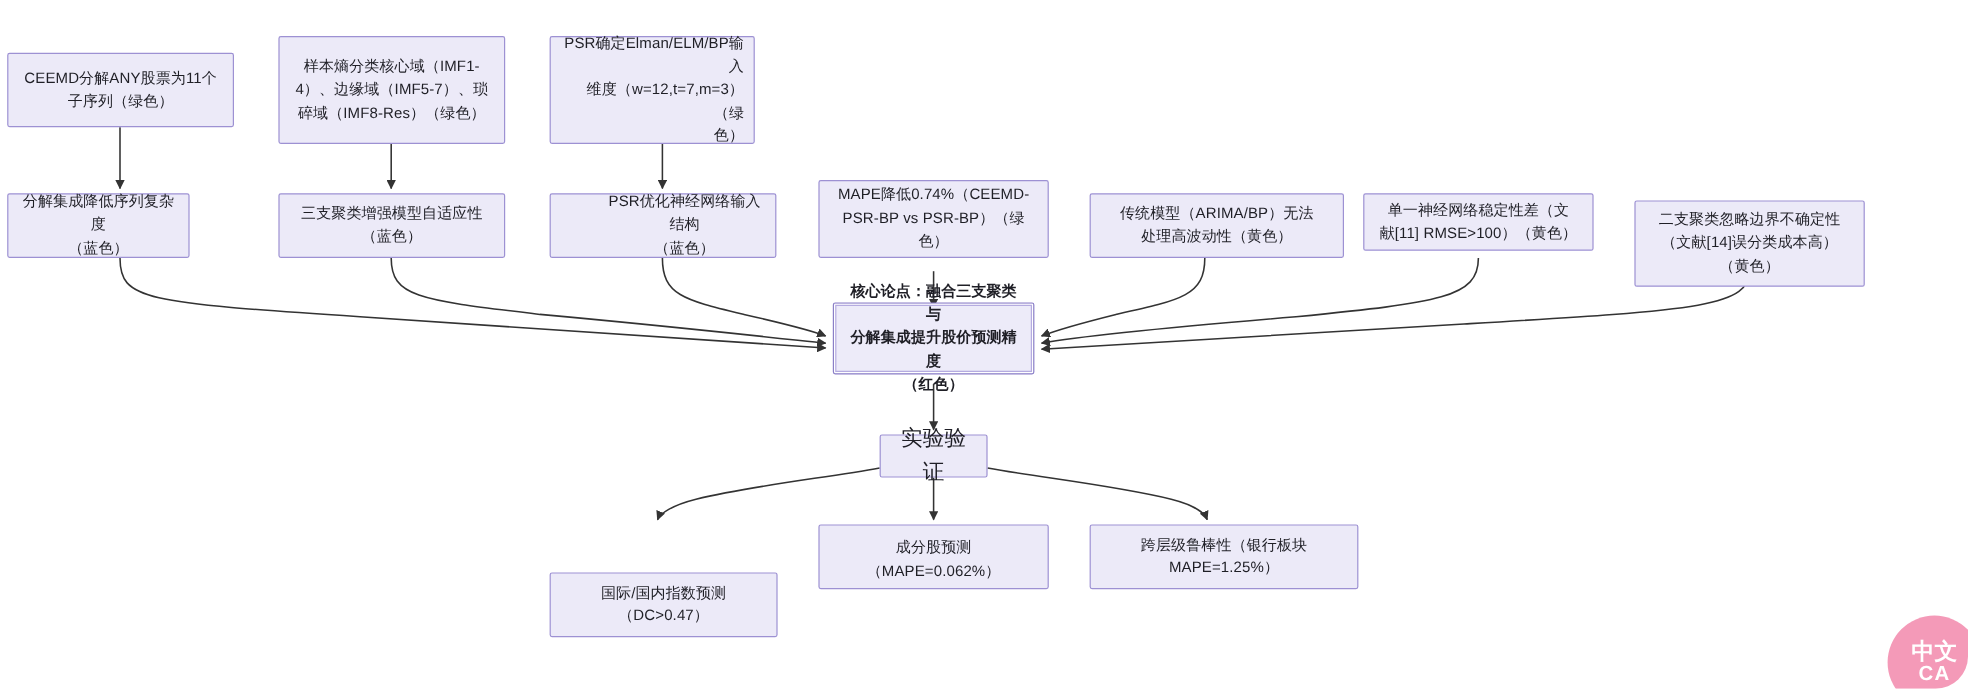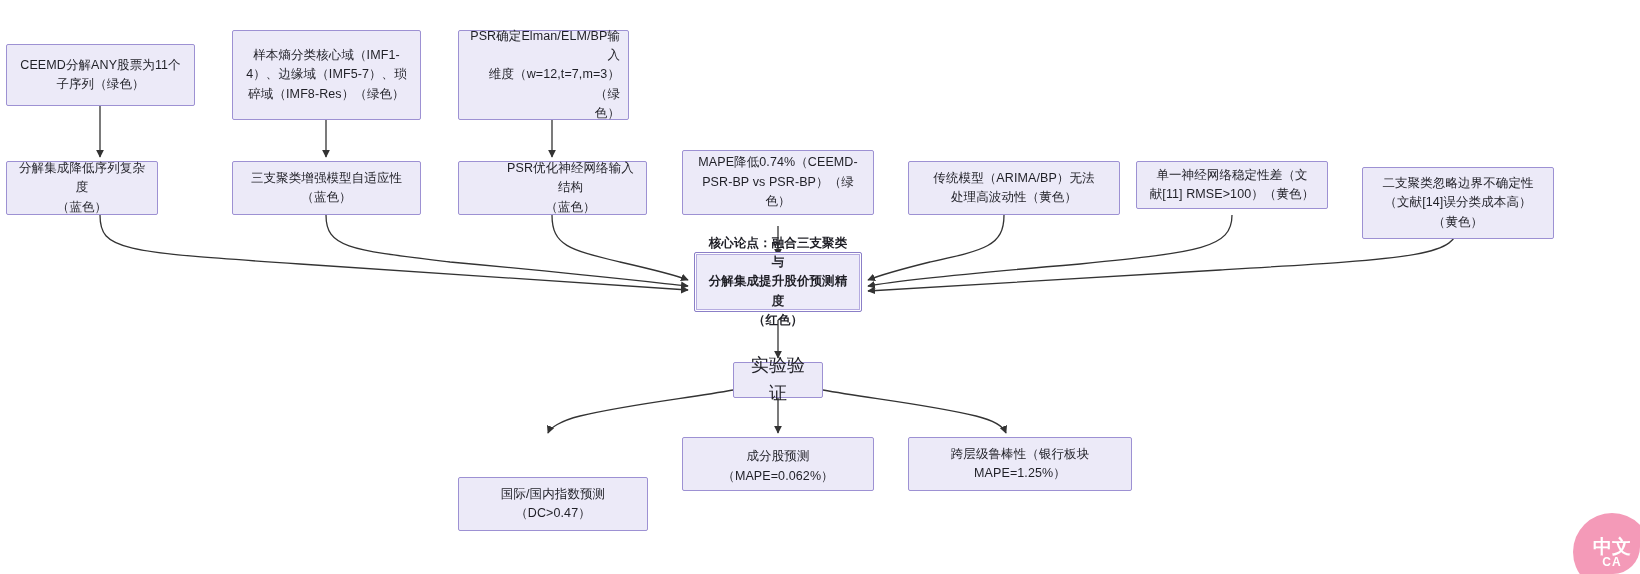--- a/index.html
+++ b/index.html
@@ -65,21 +65,21 @@
     flex-direction: column;
     align-items: center;
     justify-content: center;
     color: #ffffff;
     font-size: 19px;
     font-weight: bold;
     line-height: 1.0;
     overflow: hidden;
   }
   .watermark .wm-sub {
-    font-size: 12px;
+    font-size: 17px;
     letter-spacing: 1px;
   }
 </style>
 </head>
 <body>
 
 <div id="canvas">
 
   <svg id="edges" viewBox="0 0 1640 574">
     <defs>

